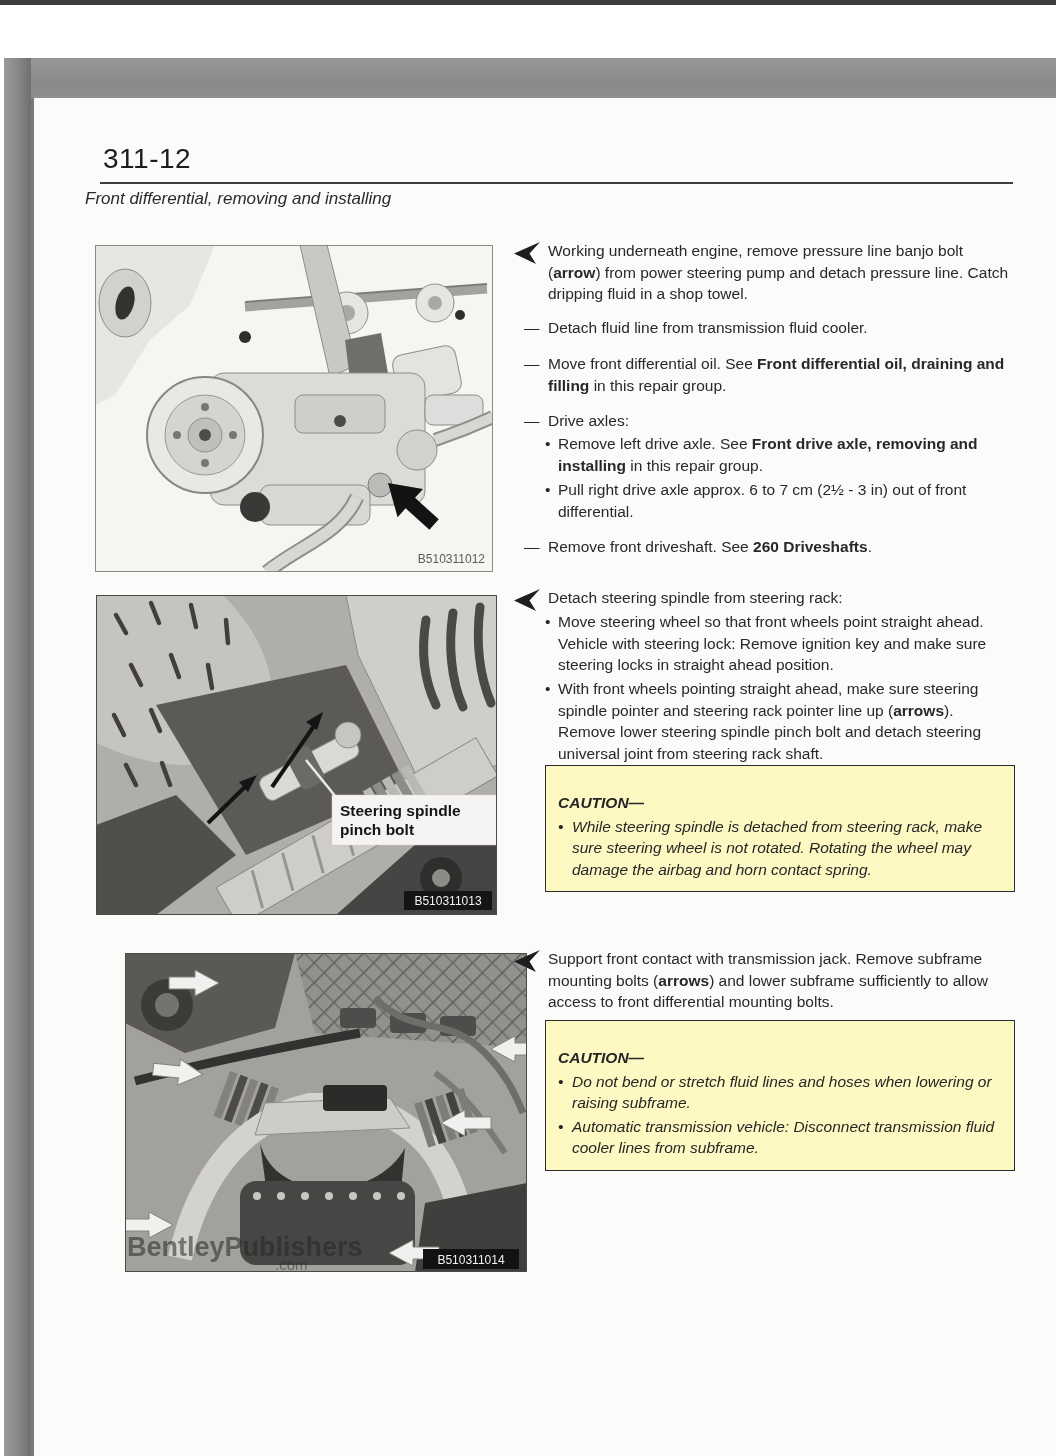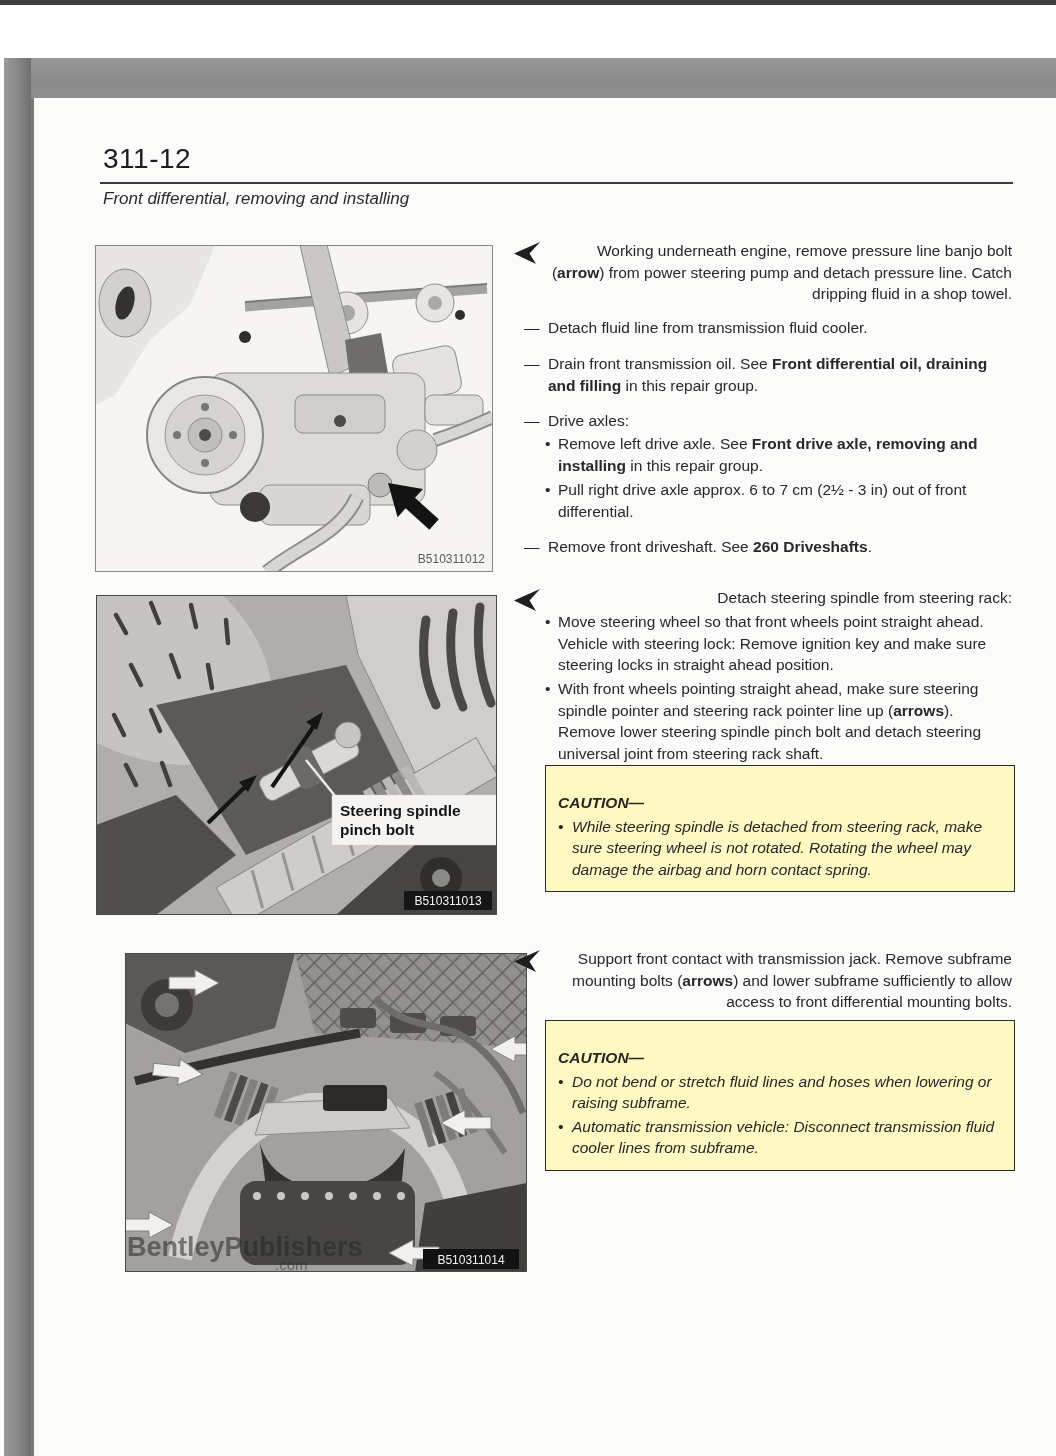--- a/index.html
+++ b/index.html
@@ -12,24 +12,24 @@
   .band-top{position:absolute;left:4px;top:58px;width:1052px;height:40px;
     background:linear-gradient(180deg,#989898,#8a8a8a 60%,#8e8e8e);}
   .band-left{position:absolute;left:4px;top:58px;width:27px;height:1398px;
     background:linear-gradient(90deg,#9a9a9a,#868686 55%,#6f6f6f);}
   .page{position:absolute;left:31px;top:98px;width:1025px;height:1358px;
     background:#fbfbfa;border-left:3px solid #7a7a78;}
   
   .h-row{position:absolute;left:103px;top:143px;display:flex;gap:38px;
     font-size:28px;color:#1d1d1d;letter-spacing:.5px;}
   .rule{position:absolute;left:100px;top:182px;width:913px;height:2px;background:#3d3d3d;}
-  .subtitle{position:absolute;left:103px;top:189px;font-size:17px;font-style:italic;color:#2a2a2a;}
+  .subtitle{position:absolute;left:85px;top:189px;font-size:17px;font-style:italic;color:#2a2a2a;}
   
   .tb{position:absolute;font-size:15.5px;line-height:21.5px;color:#282828;}
-  .w-arrow{left:548px;width:464px;text-align:right;}
+  .w-arrow{left:548px;width:464px;}
   .w-dash{left:524px;width:488px;padding-left:24px;box-sizing:border-box;}
   .w-bullet{left:545px;width:467px;padding-left:13px;box-sizing:border-box;}
   .marker{position:absolute;left:0;top:0;}
   .arrow-glyph{position:absolute;left:-35px;top:1px;}
   b{font-weight:bold;}
   
   .caution{position:absolute;left:545px;width:470px;box-sizing:border-box;
     border:1.5px solid #2c2c2c;background:#fef9c3;padding:26px 12px 11px 12px;
     font-style:italic;font-size:15.5px;line-height:21.5px;color:#262626;}
   .caution .c-title{font-weight:bold;}
@@ -252,21 +252,21 @@
   <span>Working underneath engine, remove pressure line banjo bolt (</span><b>arrow</b><span>) from power steering pump and detach pressure line. Catch dripping fluid in a shop towel.</span>
 </div>
 
 <div class="tb w-dash" style="top:317px;">
   <span class="marker">—</span>
   <span>Detach fluid line from transmission fluid cooler.</span>
 </div>
 
 <div class="tb w-dash" style="top:353px;">
   <span class="marker">—</span>
-  <span>Drain front transmission oil. See </span><b>Front differential oil, draining and filling</b><span> in this repair group.</span>
+  <span>Move front differential oil. See </span><b>Front differential oil, draining and filling</b><span> in this repair group.</span>
 </div>
 
 <div class="tb w-dash" style="top:410px;">
   <span class="marker">—</span>
   <span>Drive axles:</span>
 </div>
 <div class="tb w-bullet" style="top:433px;">
   <span class="marker">•</span>
   <span>Remove left drive axle. See </span><b>Front drive axle, removing and installing</b><span> in this repair group.</span>
 </div>

